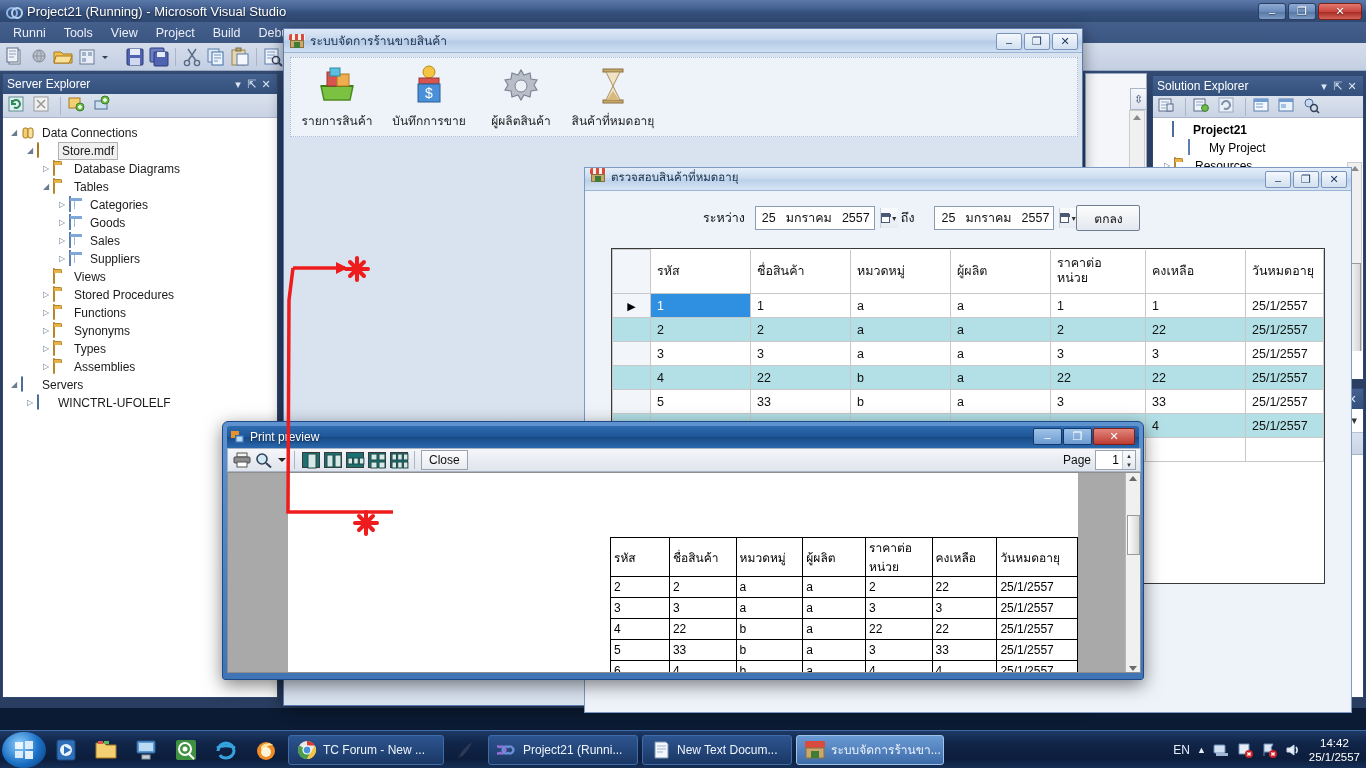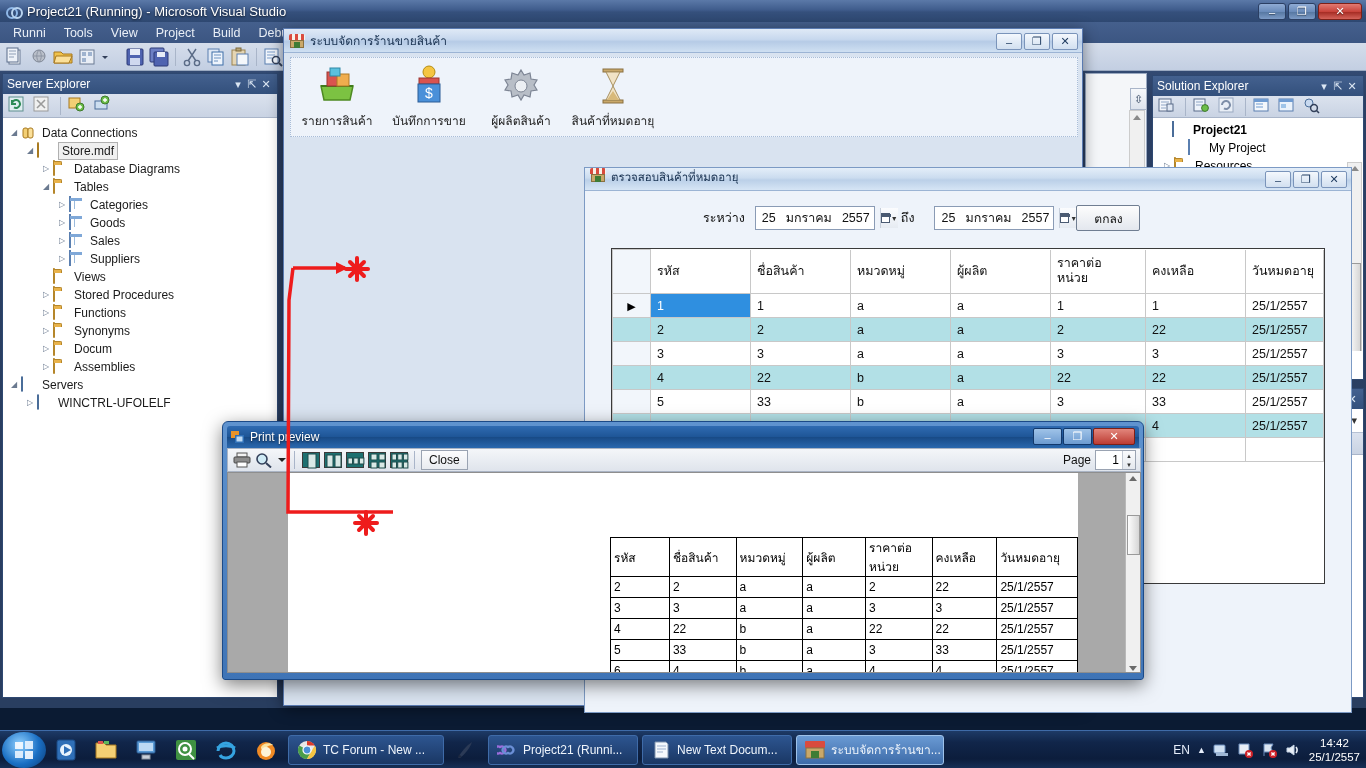--- a/index.html
+++ b/index.html
@@ -536,21 +536,21 @@
         <span class="lbl">Functions</span>
       </div>
       <div class="tn" style="padding-left:32px">
         <span class="tw">▷</span>
         <span class="tico"><span class="folder"></span></span>
         <span class="lbl">Synonyms</span>
       </div>
       <div class="tn" style="padding-left:32px">
         <span class="tw">▷</span>
         <span class="tico"><span class="folder"></span></span>
-        <span class="lbl">Docum</span>
+        <span class="lbl">Types</span>
       </div>
       <div class="tn" style="padding-left:32px">
         <span class="tw">▷</span>
         <span class="tico"><span class="folder"></span></span>
         <span class="lbl">Assemblies</span>
       </div>
       <div class="tn" style="padding-left:0px">
         <span class="tw">◢</span>
         <span class="tico"><span class="srvicon"></span></span>
         <span class="lbl">Servers</span>

